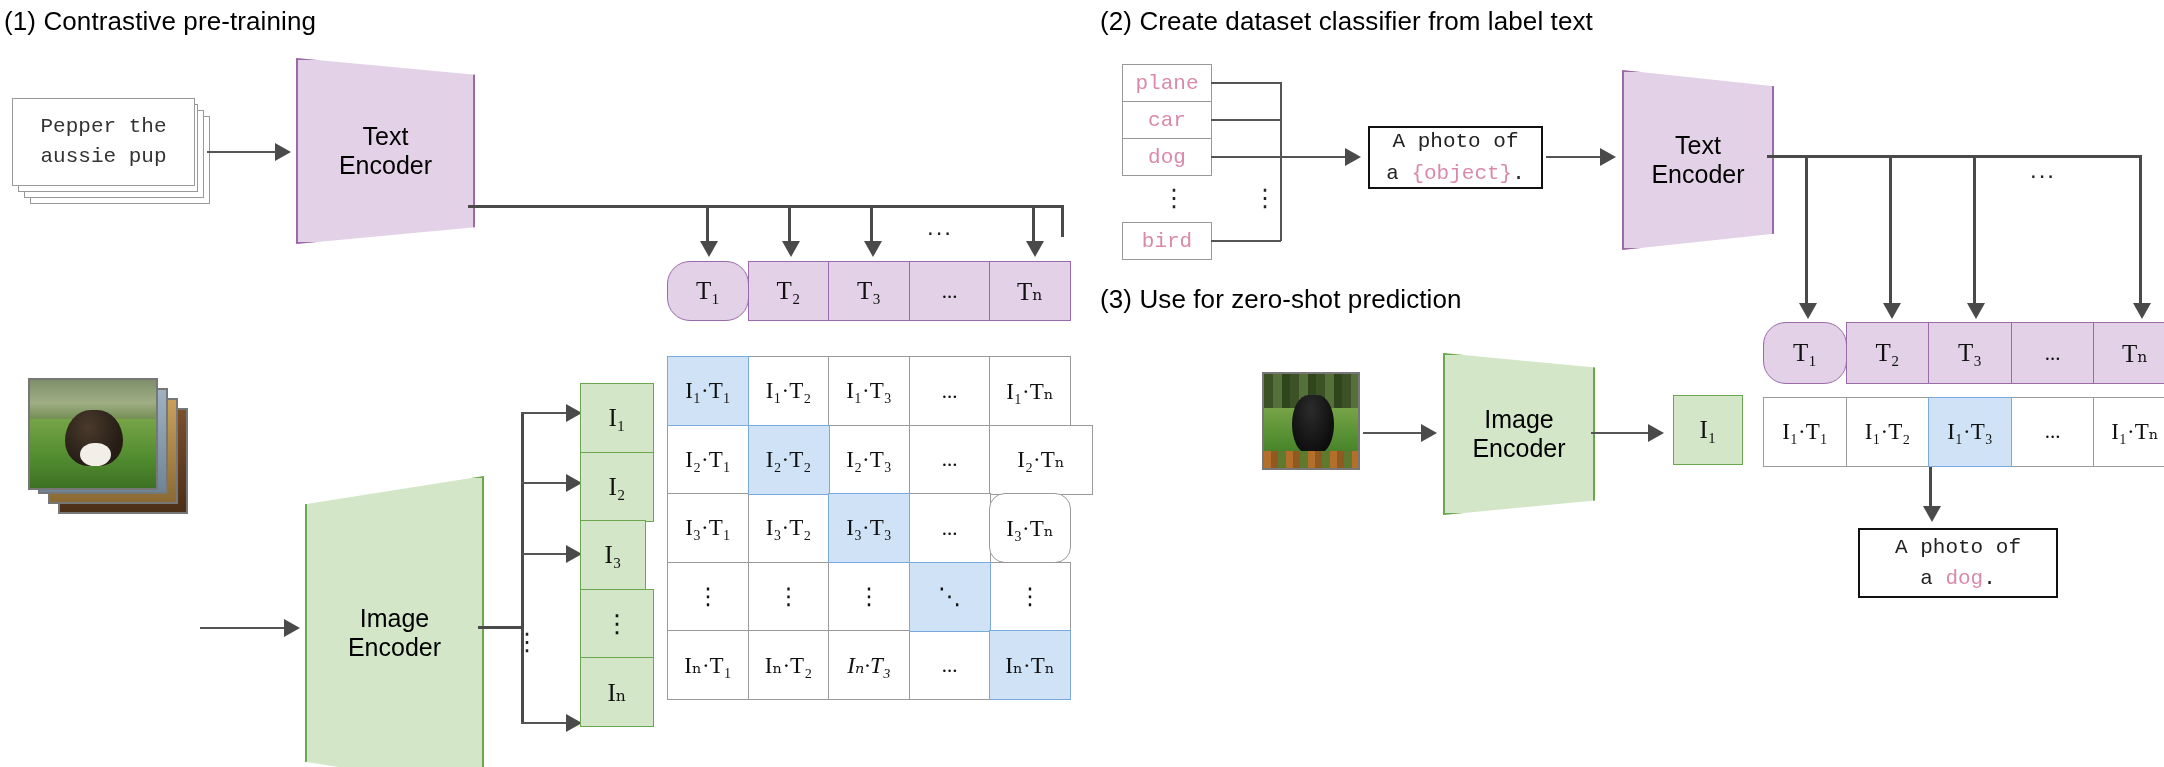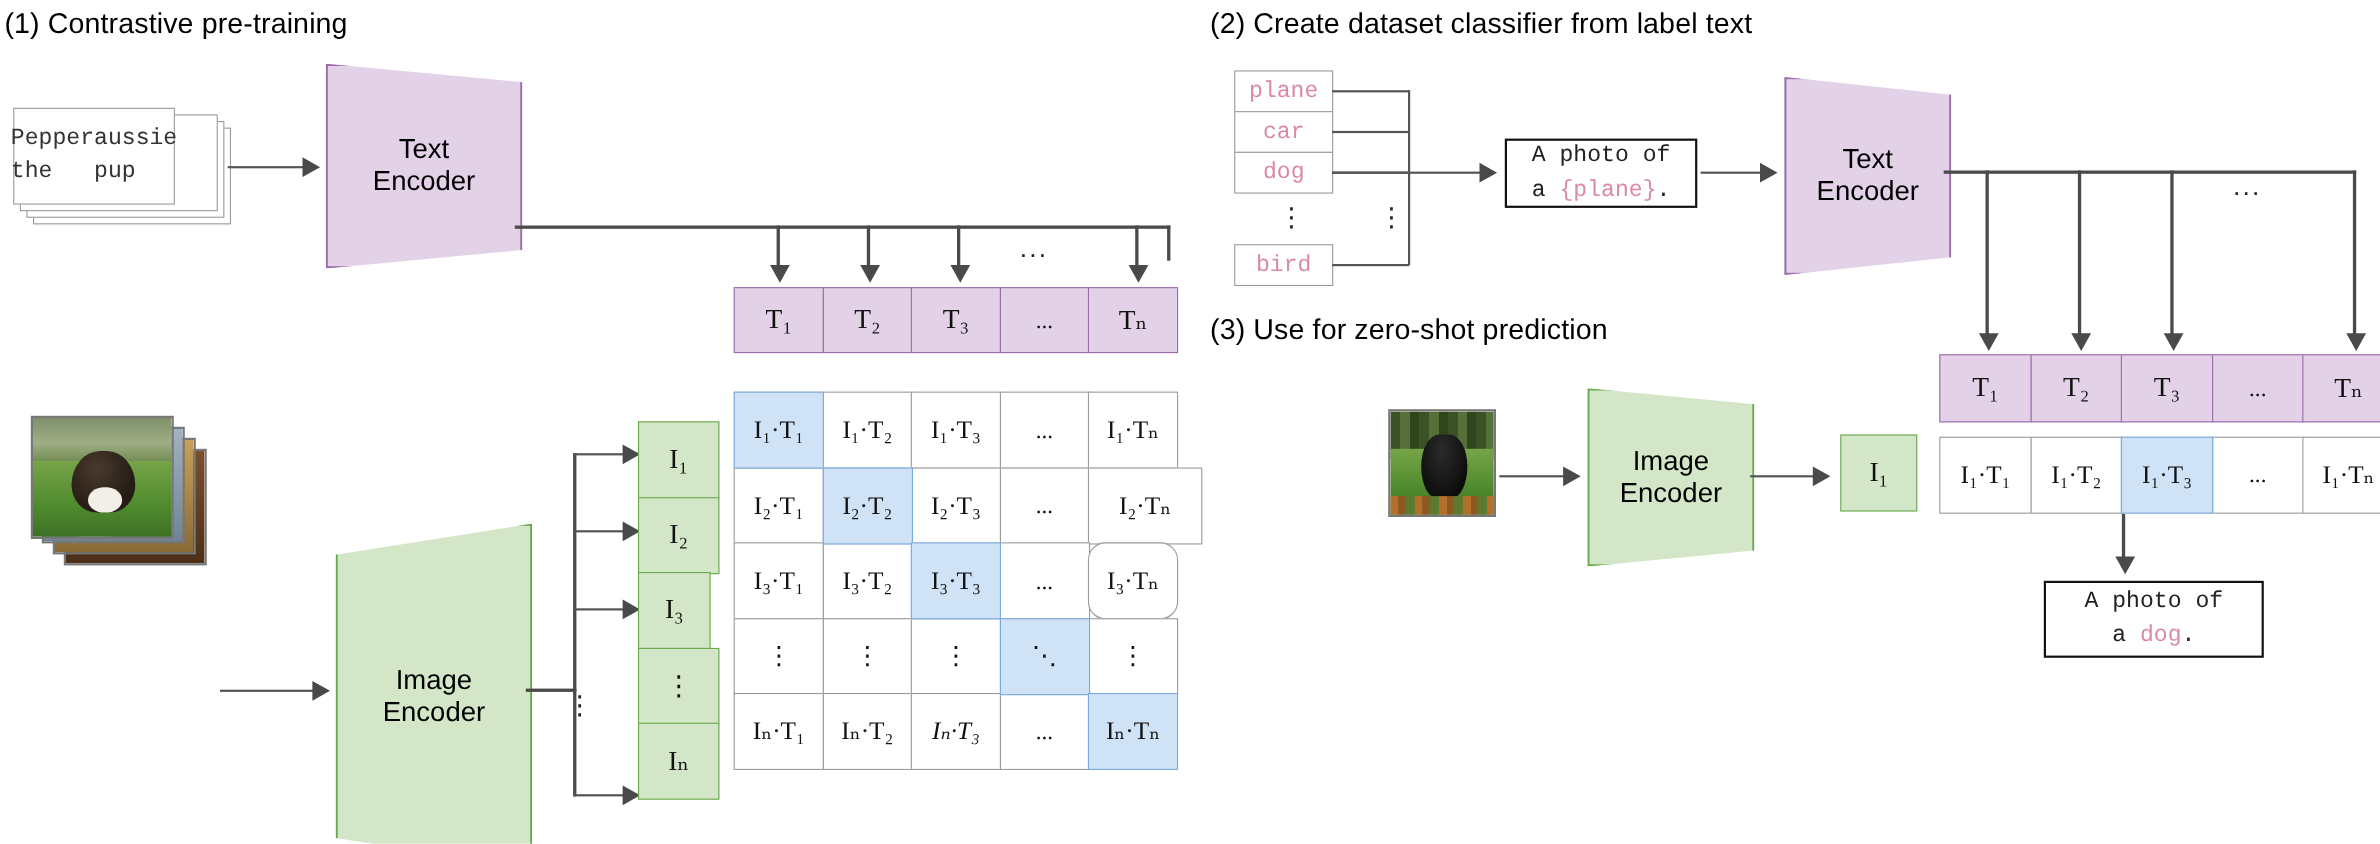--- a/index.html
+++ b/index.html
@@ -80,21 +80,21 @@
     background:#cfd8dc;border-radius:40%;}
 
   
   .cellrow{display:flex;}
   .tcell{
     background:#e3d1e8;border:1.5px solid #9b6aa8;box-sizing:border-box;
     display:flex;align-items:center;justify-content:center;
     font-family:"Liberation Serif","DejaVu Serif",serif;font-size:25px;color:#111;
     margin-left:-1.5px;
   }
-  .tcell:first-child{margin-left:0;}
+  .tcell:first-child{margin-left:0;border-radius:23px;}
   .icell{
     background:#d3e7c8;border:1.5px solid #6aa84f;box-sizing:border-box;
     display:flex;align-items:center;justify-content:center;
     font-family:"Liberation Serif","DejaVu Serif",serif;font-size:25px;color:#111;
     margin-top:-1.5px;
   }
   .icell:first-child{margin-top:0;}
   .mcell{
     background:#fff;border:1.5px solid #9a9a9a;box-sizing:border-box;
     display:flex;align-items:center;justify-content:center;
@@ -125,21 +125,21 @@
 </style>
 </head>
 <body>
 
 <div class="abs section-title" style="left:4px;top:6px;">(1) Contrastive pre-training</div>
 
 <div class="card-stack" style="left:12px;top:98px;width:200px;height:110px;">
   <div class="card" style="left:18px;top:18px;width:180px;height:88px;"></div>
   <div class="card" style="left:12px;top:12px;width:180px;height:88px;"></div>
   <div class="card" style="left:6px;top:6px;width:180px;height:88px;"></div>
-  <div class="card card-front mono" style="left:0;top:0;width:147px;height:88px;flex-direction:row;">
+  <div class="card card-front mono" style="left:0;top:0;width:183px;height:88px;flex-direction:column;">
     <div>Pepper the</div>
     <div>aussie pup</div>
   </div>
 </div>
 
 <div class="abs hline-thin" style="left:207px;top:151px;width:70px;"></div>
 <div class="abs arrowhead-r" style="left:275px;top:143px;"></div>
 
 <div class="abs encoder enc-text" style="left:296px;top:58px;width:175px;height:182px;flex-direction:column;">
   <div>Text</div>
@@ -271,21 +271,21 @@
 <div class="abs hline-thin" style="left:1211px;top:119px;width:70px;"></div>
 <div class="abs hline-thin" style="left:1211px;top:156px;width:70px;"></div>
 <div class="abs hline-thin" style="left:1211px;top:240px;width:70px;"></div>
 <div class="abs vline-thin" style="left:1280px;top:82px;height:159px;"></div>
 
 <div class="abs hline-thin" style="left:1211px;top:156px;width:140px;"></div>
 <div class="abs arrowhead-r" style="left:1345px;top:148px;"></div>
 
 <div class="abs prompt-box mono" style="left:1368px;top:126px;width:175px;height:63px;flex-direction:column;">
   <div>A photo of</div>
-  <div><span>a </span><span class="pink">{plane}</span><span>.</span></div>
+  <div><span>a </span><span class="pink">{object}</span><span>.</span></div>
 </div>
 
 <div class="abs hline-thin" style="left:1546px;top:156px;width:58px;"></div>
 <div class="abs arrowhead-r" style="left:1600px;top:148px;"></div>
 
 <div class="abs encoder enc-text" style="left:1622px;top:70px;width:148px;height:176px;flex-direction:column;">
   <div>Text</div>
   <div>Encoder</div>
 </div>
 

